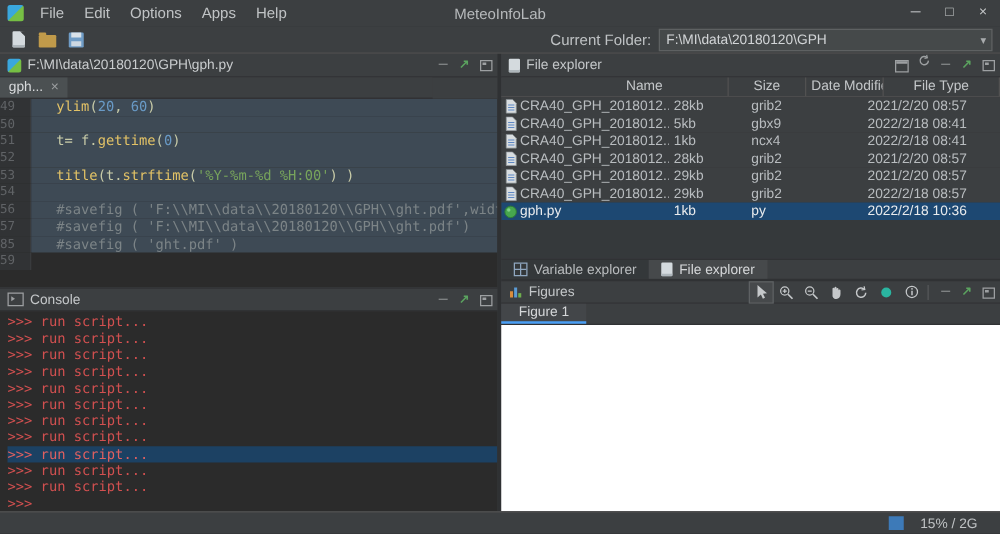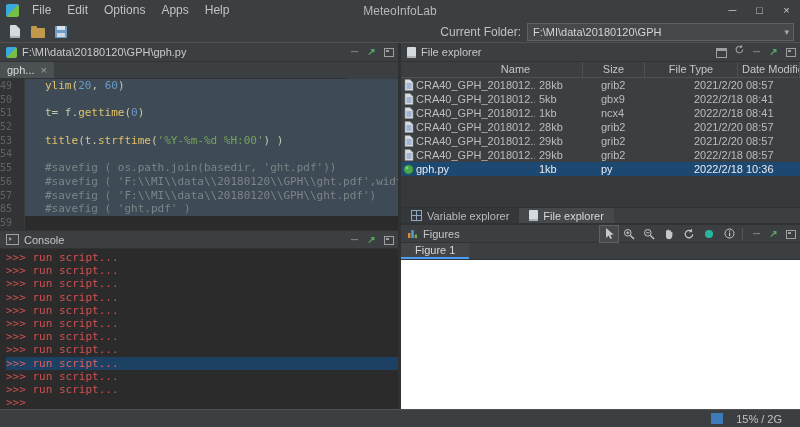--- a/index.html
+++ b/index.html
@@ -176,21 +176,20 @@
     </span>
   </div>
 
   <div class="code-area" id="code-lines">
       <div class="code-line sel"><span class="gutter-num">49</span><span class="code-text"><span class="tok-fn">ylim</span><span class="tok-pl">(</span><span class="tok-num">20</span><span class="tok-pl">, </span><span class="tok-num">60</span><span class="tok-pl">)</span></span></div>
       <div class="code-line sel"><span class="gutter-num">50</span><span class="code-text"></span></div>
       <div class="code-line sel"><span class="gutter-num">51</span><span class="code-text"><span class="tok-pl">t= f.</span><span class="tok-fn">gettime</span><span class="tok-pl">(</span><span class="tok-num">0</span><span class="tok-pl">)</span></span></div>
       <div class="code-line sel"><span class="gutter-num">52</span><span class="code-text"></span></div>
       <div class="code-line sel"><span class="gutter-num">53</span><span class="code-text"><span class="tok-fn">title</span><span class="tok-pl">(t.</span><span class="tok-fn">strftime</span><span class="tok-pl">(</span><span class="tok-str">'%Y-%m-%d %H:00'</span><span class="tok-pl">) )</span></span></div>
       <div class="code-line sel"><span class="gutter-num">54</span><span class="code-text"></span></div>
-      <div class="code-line sel"><span class="gutter-num">55</span><span class="code-text"><span class="tok-com">#savefig ( os.path.join(basedir, 'ght.pdf'))</span></span></div>
       <div class="code-line sel"><span class="gutter-num">56</span><span class="code-text"><span class="tok-com">#savefig ( 'F:\\MI\\data\\20180120\\GPH\\ght.pdf',width=1440, dpi=720, dpi</span></span></div>
       <div class="code-line sel"><span class="gutter-num">57</span><span class="code-text"><span class="tok-com">#savefig ( 'F:\\MI\\data\\20180120\\GPH\\ght.pdf')</span></span></div>
       <div class="code-line sel"><span class="gutter-num">85</span><span class="code-text"><span class="tok-com">#savefig ( 'ght.pdf' )</span></span></div>
       <div class="code-line"><span class="gutter-num">59</span><span class="code-text"></span></div>
     </div>
   <div class="ed-scroll">
       <div class="ed-thumb"></div>
     </div>
 
   <div class="ptitle con-title">
@@ -233,22 +232,22 @@
             <path d="M8 1l.6 2.5L6.1 4" fill="none" stroke="#9da0a2"></path>
           </svg></span>
         <span class="wi">─</span>
         <span class="wi green">↗</span>
         <span class="ic-dock"></span>
       </span>
   </div>
   <div class="fx-header" id="fx-header">
       <span class="fx-cell c0">Name</span>
       <span class="fx-cell c1">Size</span>
+      <span class="fx-cell c3">Date Modified</span>
       <span class="fx-cell c2">File Type</span>
-      <span class="fx-cell c3">Date Modified</span>
     </div>
   <div class="fx-rows" id="fx-rows">
       <div class="fx-row">
         <span class="fx-ico">
           <svg width="10" height="12" viewBox="0 0 10 12">
             <path d="M1 .5h5l3 3v8H1z" fill="#d8dde0" stroke="#8a9094" stroke-width="0.6"></path>
             <path d="M2.5 5h5M2.5 7h5M2.5 9h5" stroke="#5d87c4" stroke-width="0.9"></path>
           </svg>
         </span>
         <span class="fx-cell c0">CRA40_GPH_2018012...</span>

